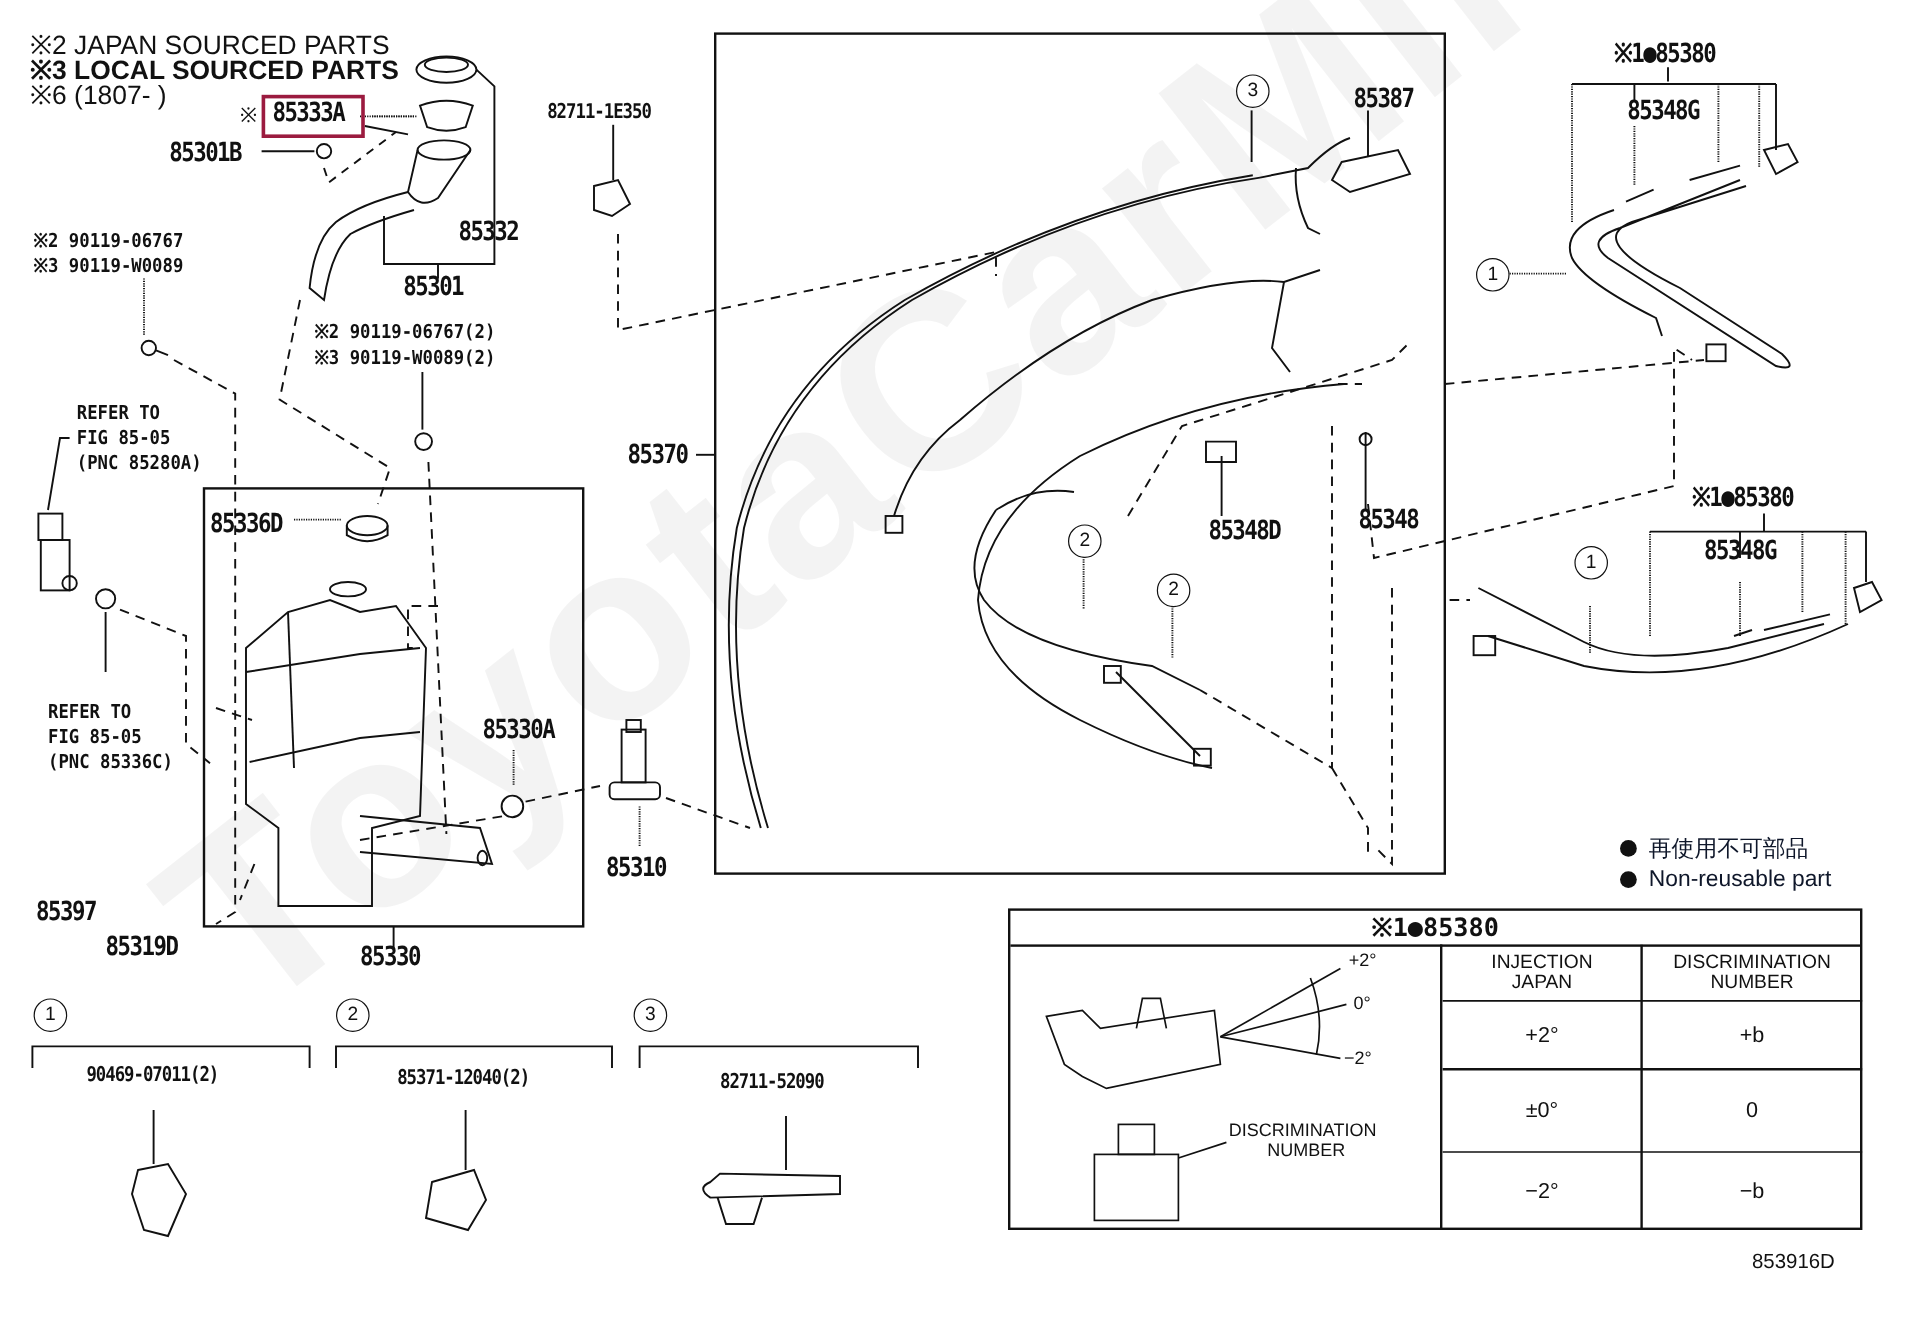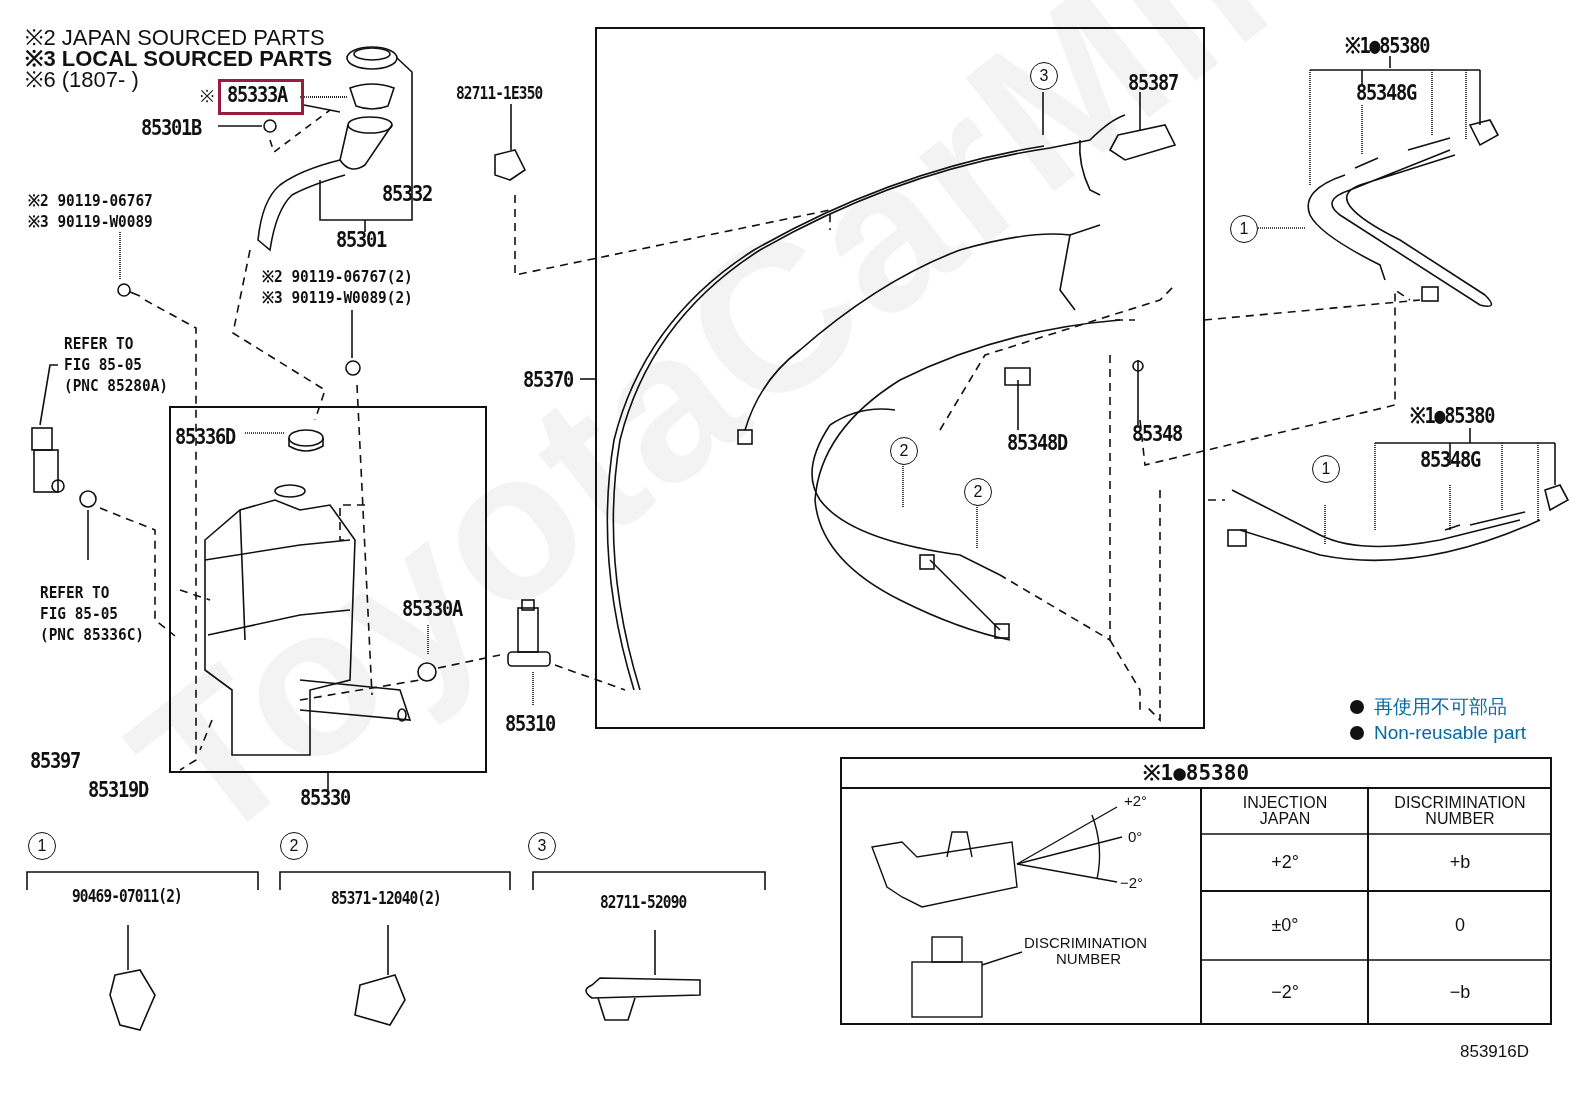--- a/index.html
+++ b/index.html
@@ -16,21 +16,21 @@
   .tbl{position:absolute;left:840px;top:757px;width:712px;height:268px;border:2px solid #111;box-sizing:border-box;}
   .tbl-title{position:absolute;left:0;top:0;width:100%;height:28px;border-bottom:2px solid #111;text-align:center;font-family:"DejaVu Sans Mono",monospace;font-weight:bold;font-size:21px;line-height:28px;transform:none;}
   .tbl-left{position:absolute;left:0;top:28px;width:358px;height:238px;border-right:2px solid #111;}
   .tbl-grid{position:absolute;left:360px;top:28px;width:350px;height:271px;}
   .th,.td{position:absolute;display:flex;align-items:center;justify-content:center;text-align:center;font-family:"Liberation Sans",sans-serif;color:#111;box-sizing:border-box;}
   .th{font-size:16px;line-height:16px;}
   .td{font-size:18px;}
   .legend{position:absolute;left:1350px;top:694px;}
   .legend-row{display:flex;align-items:center;height:26px;}
   .dot{width:14px;height:14px;border-radius:50%;background:#111;margin-right:10px;}
-  .legend-text{font-family:"Liberation Sans",sans-serif;font-size:19px;color:#0369a1;}
+  .legend-text{font-family:"Liberation Sans",sans-serif;font-size:19px;color:#0f172a;}
   .figno{position:absolute;left:1460px;top:1042px;font-family:"Liberation Sans",sans-serif;font-size:17px;}
 </style>
 </head>
 <body>
 
 <div id="stage">
 
   <div class="watermark">ToyotaCarMine.ru</div>
 
   <svg width="1592" height="1099" viewBox="0 0 1592 1099" fill="none" stroke="#111" stroke-width="1.6">

